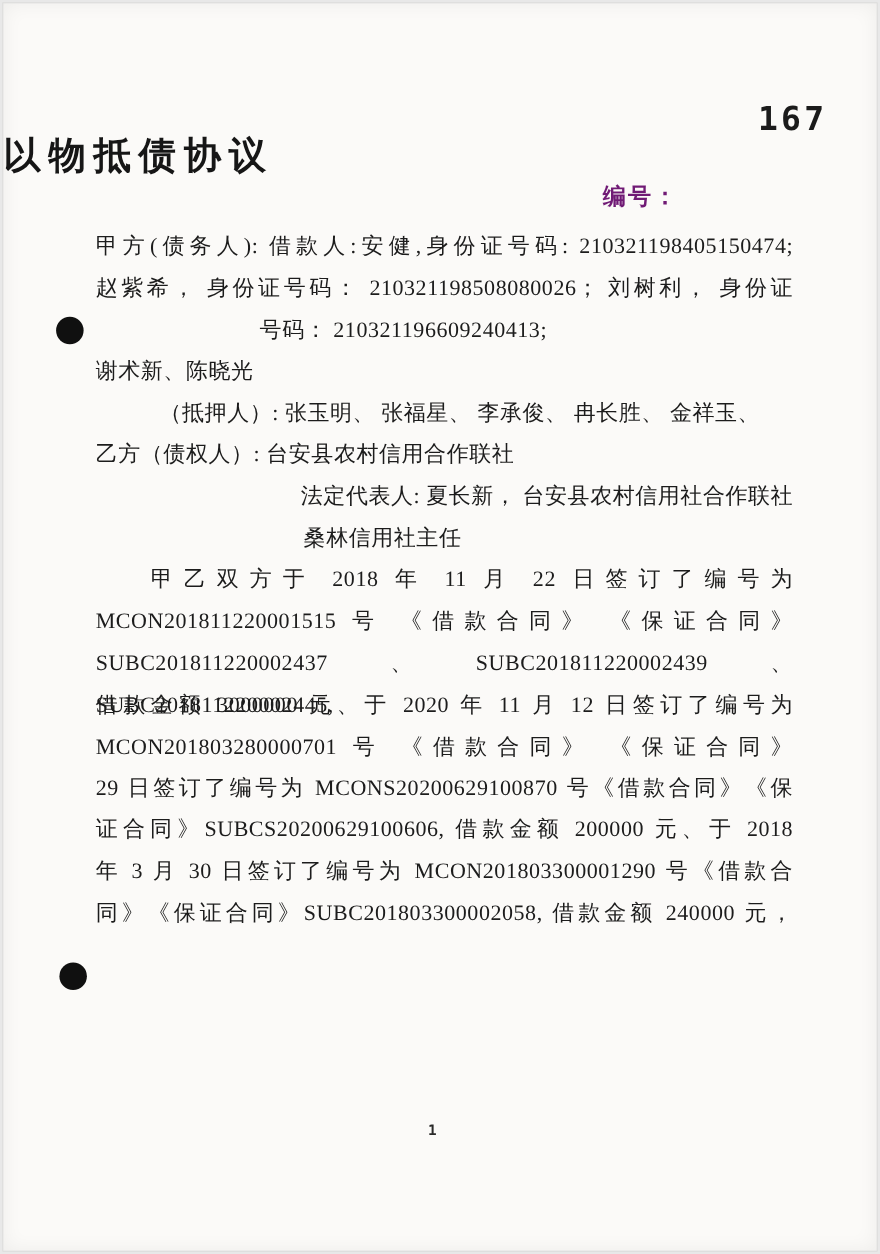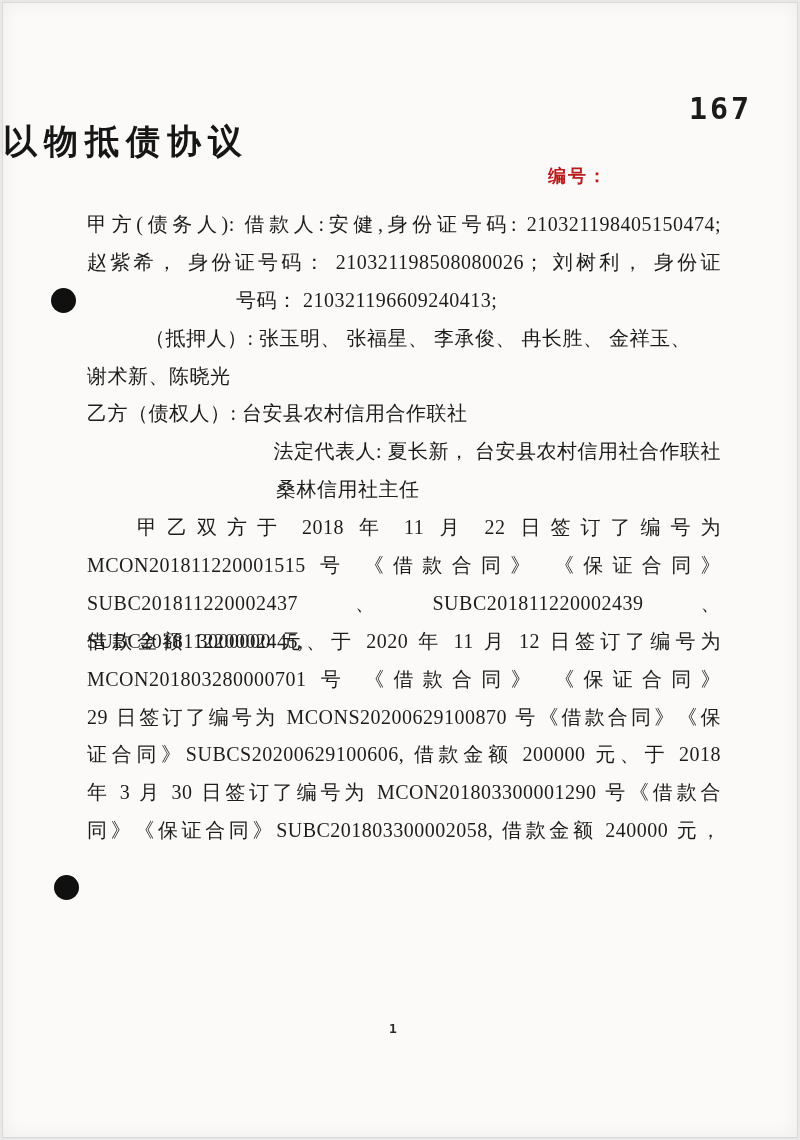--- a/index.html
+++ b/index.html
@@ -24,22 +24,22 @@
     color: #1b1b1b;
     margin-top: 12px;
   }
   .title {
     position: absolute; top: 116px; left: 0; width: 740px;
     font-size: 34px; font-weight: bold; letter-spacing: 7px;
     color: #161616;
   }
   .doc-number {
     position: absolute; left: 545px; top: 161px;
-    font-size: 18px; font-weight: bold; letter-spacing: 2px;
-    color: #b91c1c;
+    font-size: 21px; font-weight: bold; letter-spacing: 2px;
+    color: #701a75;
   }
   .body-block {
     position: absolute; left: 84px; top: 203px; width: 634px;
     color: #1c1c1c;
     font-family: Liberation Serif, serif;
   }
   .l {
     height: 37.9px; line-height: 37.9px;
     font-size: 20px;
     white-space: nowrap;
@@ -82,22 +82,22 @@
 
   <div class="doc-number">编号：</div>
 
   <div class="dot dot-top"></div>
   <div class="dot dot-bottom"></div>
 
   <div class="body-block">
     <div class="l j">甲方(债务人): 借款人:安健,身份证号码: 210321198405150474;</div>
     <div class="l j">赵紫希， 身份证号码： 210321198508080026； 刘树利， 身份证</div>
     <div class="l p149">号码： 210321196609240413;</div>
+    <div class="l">谢术新、陈晓光</div>
     <div class="l p58">（抵押人）: 张玉明、 张福星、 李承俊、 冉长胜、 金祥玉、</div>
-    <div class="l">谢术新、陈晓光</div>
     <div class="l">乙方（债权人）: 台安县农村信用合作联社</div>
     <div class="l p50">法定代表人: 夏长新， 台安县农村信用社合作联社</div>
     <div class="l p189">桑林信用社主任</div>
     <div class="l j p50">甲乙双方于 2018 年 11 月 22 日签订了编号为</div>
     <div class="l j">MCON201811220001515 号 《借款合同》 《保证合同》</div>
     <div class="l j">SUBC201811220002437、SUBC201811220002439、SUBC201811220002445,</div>
     <div class="l j">借款金额 3000000 元、于 2020 年 11 月 12 日签订了编号为</div>
     <div class="l j">MCON201803280000701 号 《借款合同》 《保证合同》</div>
     <div class="l j">29 日签订了编号为 MCONS20200629100870 号《借款合同》《保</div>
     <div class="l j">证合同》SUBCS20200629100606, 借款金额 200000 元、于 2018</div>

